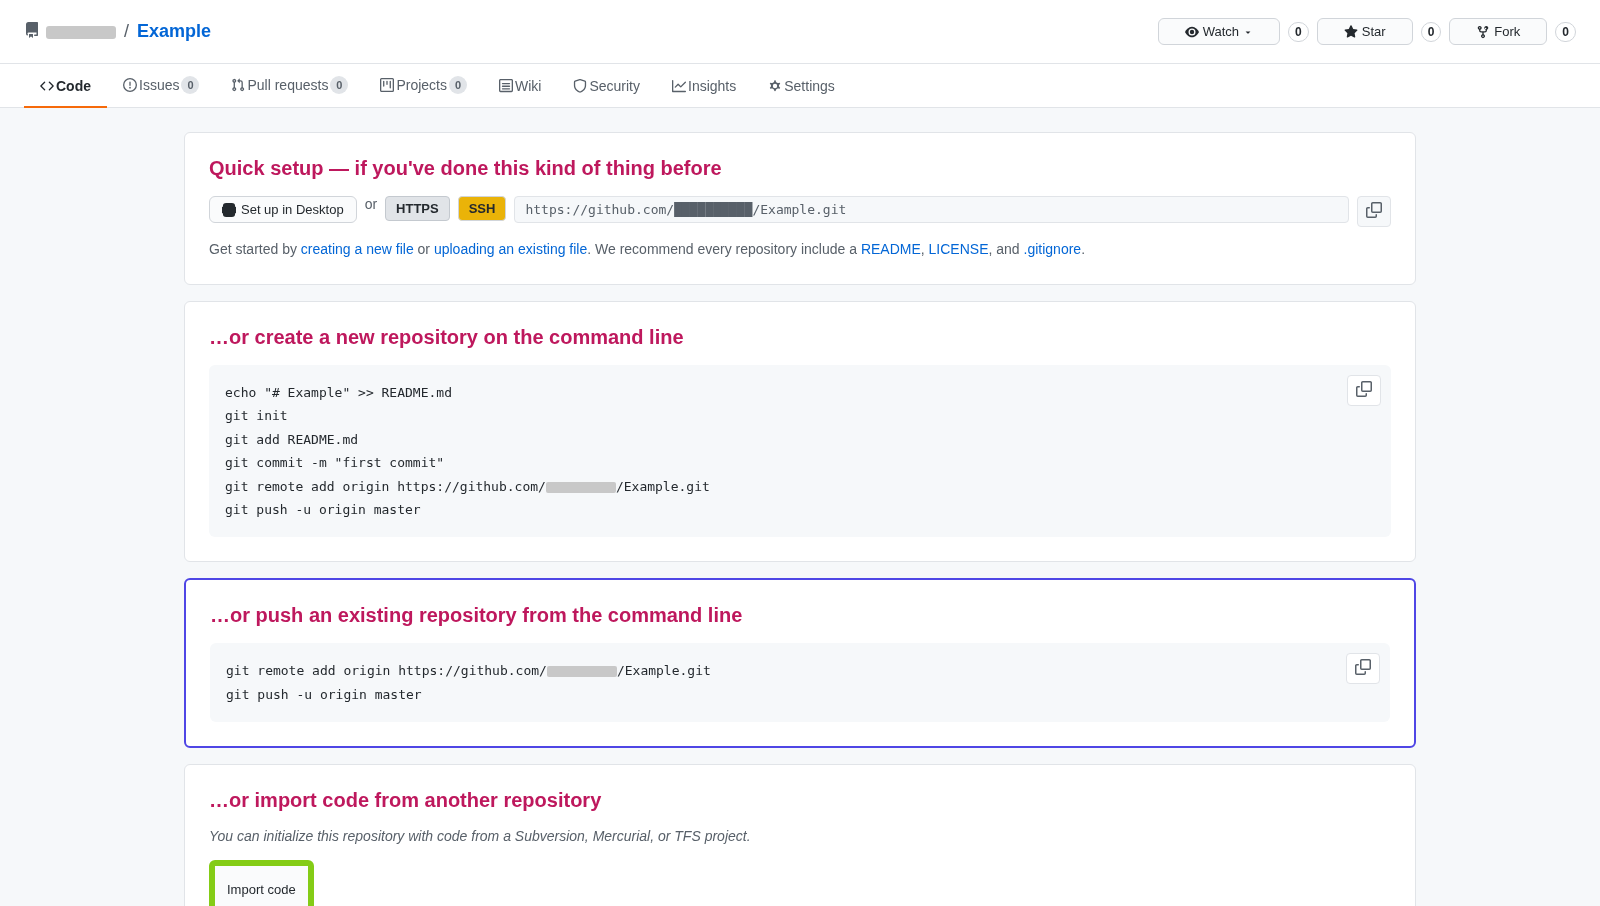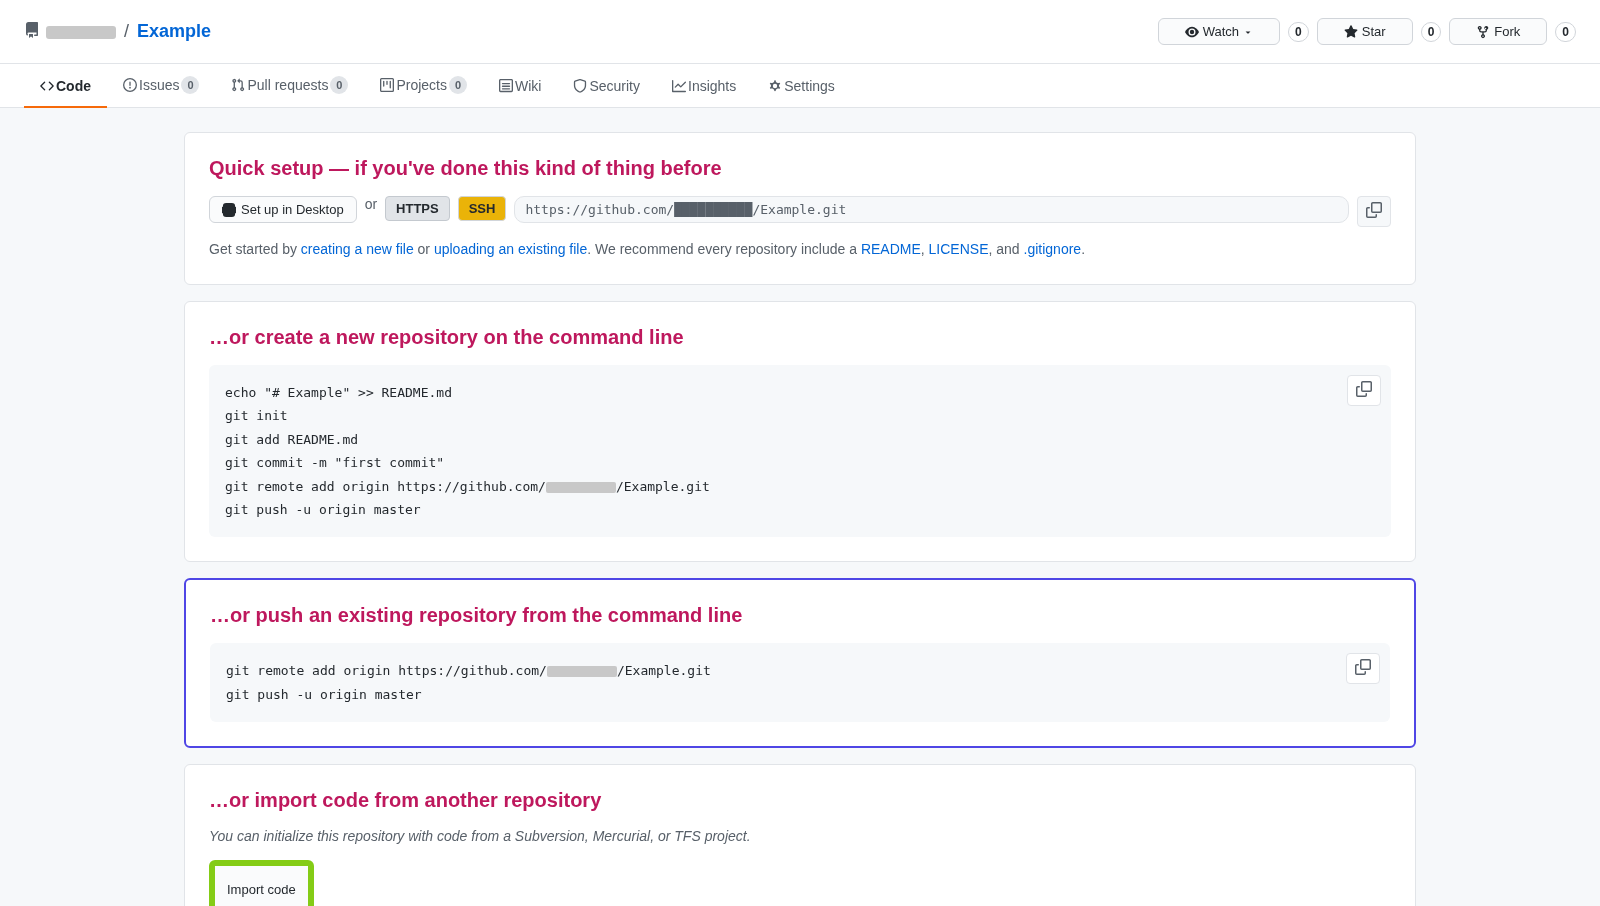--- a/index.html
+++ b/index.html
@@ -354,21 +354,21 @@
           </svg>
         <span>Set up in Desktop</span>
       </button>
       <span class="or-text">or</span>
       <button class="protocol-btn active">
         <span>HTTPS</span>
       </button>
       <button class="protocol-btn">
         <span>SSH</span>
       </button>
-      <input class="url-input" type="text" readonly="" style="flex: 1 1 0%; border-radius: 10px;" value="https://github.com/██████████/Example.git">
+      <input class="url-input" type="text" readonly="" style="flex: 1 1 0%;" value="https://github.com/██████████/Example.git">
       <button class="copy-btn">
         <svg width="16" height="16" viewBox="0 0 16 16" fill="currentColor">
             <path d="M0 6.75C0 5.784.784 5 1.75 5h1.5a.75.75 0 010 1.5h-1.5a.25.25 0 00-.25.25v7.5c0 .138.112.25.25.25h7.5a.25.25 0 00.25-.25v-1.5a.75.75 0 011.5 0v1.5A1.75 1.75 0 019.25 16h-7.5A1.75 1.75 0 010 14.25v-7.5z"></path>
             <path d="M5 1.75C5 .784 5.784 0 6.75 0h7.5C15.216 0 16 .784 16 1.75v7.5A1.75 1.75 0 0114.25 11h-7.5A1.75 1.75 0 015 9.25v-7.5zm1.75-.25a.25.25 0 00-.25.25v7.5c0 .138.112.25.25.25h7.5a.25.25 0 00.25-.25v-7.5a.25.25 0 00-.25-.25h-7.5z"></path>
           </svg>
       </button>
     </div>
     <p class="setup-desc">
       Get started by <a href="#">creating a new file</a> or <a href="#">uploading an existing file</a>. We recommend every repository include a <a href="#">README</a>, <a href="#">LICENSE</a>, and <a href="#">.gitignore</a>.
     </p>

